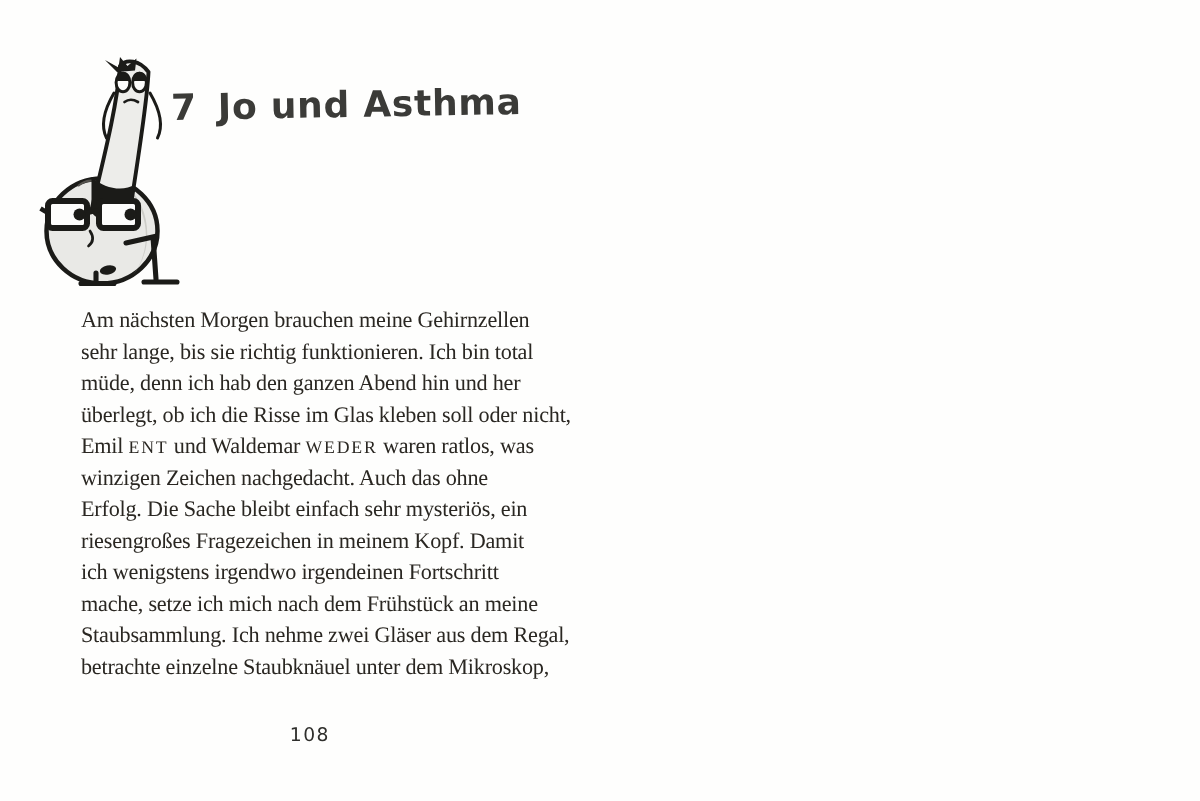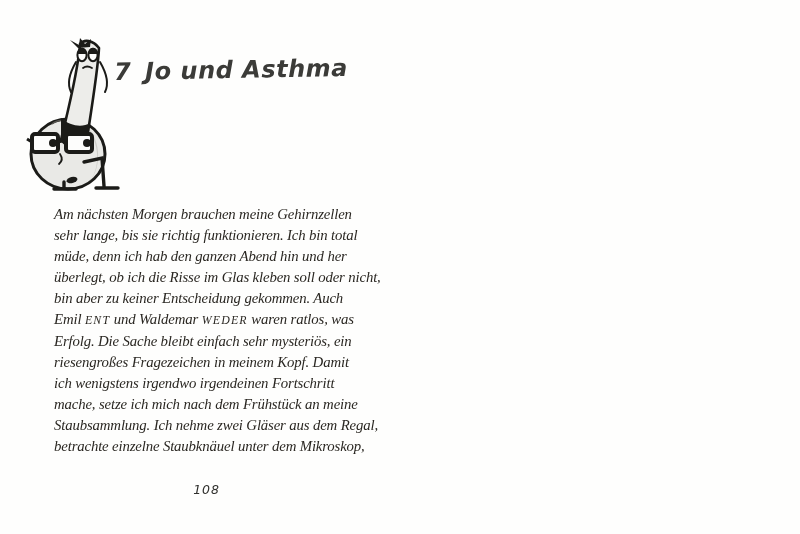--- a/index.html
+++ b/index.html
@@ -1,20 +1,20 @@
 <!DOCTYPE html>
 <html style="--text: #2a2722; --title: #3b3b38; --page_number: #2f2f2c; --ink: #1b1b18; --balloon_dark: #42423c; --balloon_mid: #55554e; --balloon_light: #6b6b63; --bush: #6e6e67; --wash: #e9e9e6; --wash_deep: #c7c7c2;"><head>
 <meta charset="utf-8">
 <style>
   html,body{margin:0;padding:0;background:#ffffff;}
   .spread{
     position:relative;width:800px;height:534px;background:#fefefd;overflow:hidden;
     font-family:"Liberation Serif", serif;color:var(--text,#2a2722);
   }
-  .page{position:absolute;top:0;width:400px;height:534px;font-style:italic;}
+  .page{position:absolute;top:0;width:400px;height:534px;}
   .page-left{left:0;}
   .page-right{left:400px;}
 
   .chapter-title{
     position:absolute;left:114px;top:56px;
     font-family:"DejaVu Sans", sans-serif;font-weight:bold;
     font-size:24px;color:var(--title,#3b3b38);letter-spacing:.5px;
     transform:rotate(-1deg);white-space:nowrap;
   }
   .chapter-title .num{margin-right:14px;}
@@ -86,22 +86,22 @@
 
     <div class="chapter-title">
       <span class="num">7</span><span>Jo und Asthma</span>
     </div>
 
     <div class="body-text text-left">
         <div class="line">Am nächsten Morgen brauchen meine Gehirnzellen</div>
         <div class="line">sehr lange, bis sie richtig funktionieren. Ich bin total</div>
         <div class="line">müde, denn ich hab den ganzen Abend hin und her</div>
         <div class="line">überlegt, ob ich die Risse im Glas kleben soll oder nicht,</div>
-        <div class="line">bin aber zu keiner Entscheidung gekommen. Auch</div>
         <div class="line">Emil <span class="sc">ENT</span> und Waldemar <span class="sc">WEDER</span> waren ratlos, was</div>
+        <div class="line">winzigen Zeichen nachgedacht. Auch das ohne</div>
         <div class="line">Erfolg. Die Sache bleibt einfach sehr mysteriös, ein</div>
         <div class="line">riesengroßes Fragezeichen in meinem Kopf. Damit</div>
         <div class="line">ich wenigstens irgendwo irgendeinen Fortschritt</div>
         <div class="line">mache, setze ich mich nach dem Frühstück an meine</div>
         <div class="line">Staubsammlung. Ich nehme zwei Gläser aus dem Regal,</div>
         <div class="line">betrachte einzelne Staubknäuel unter dem Mikroskop,</div>
       </div>
 
     <div class="page-number pn-left">108</div>
   </div>

